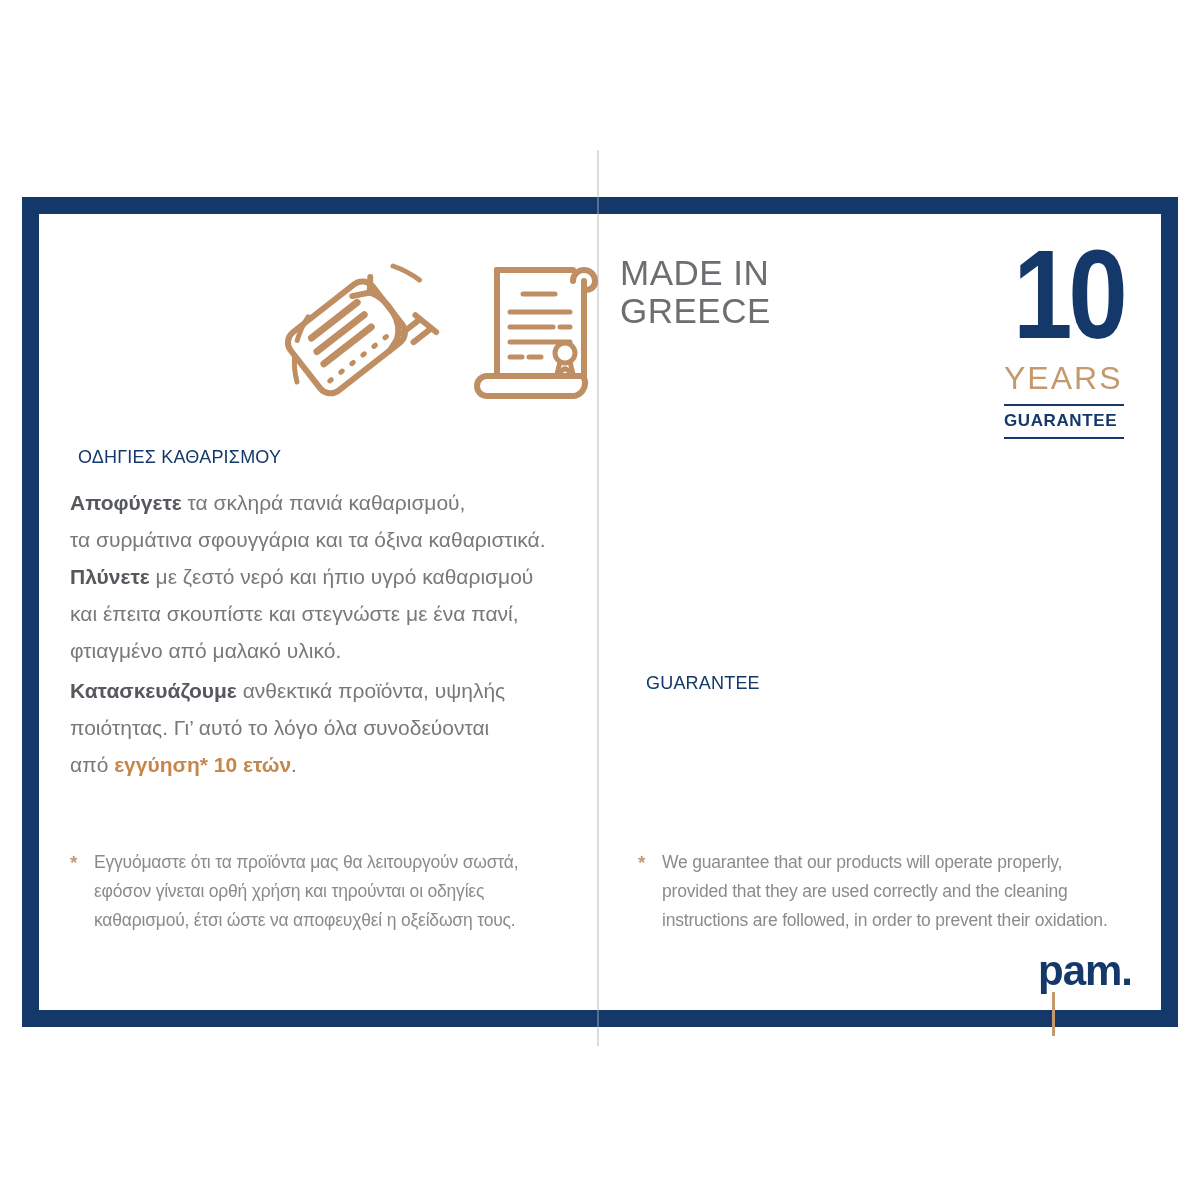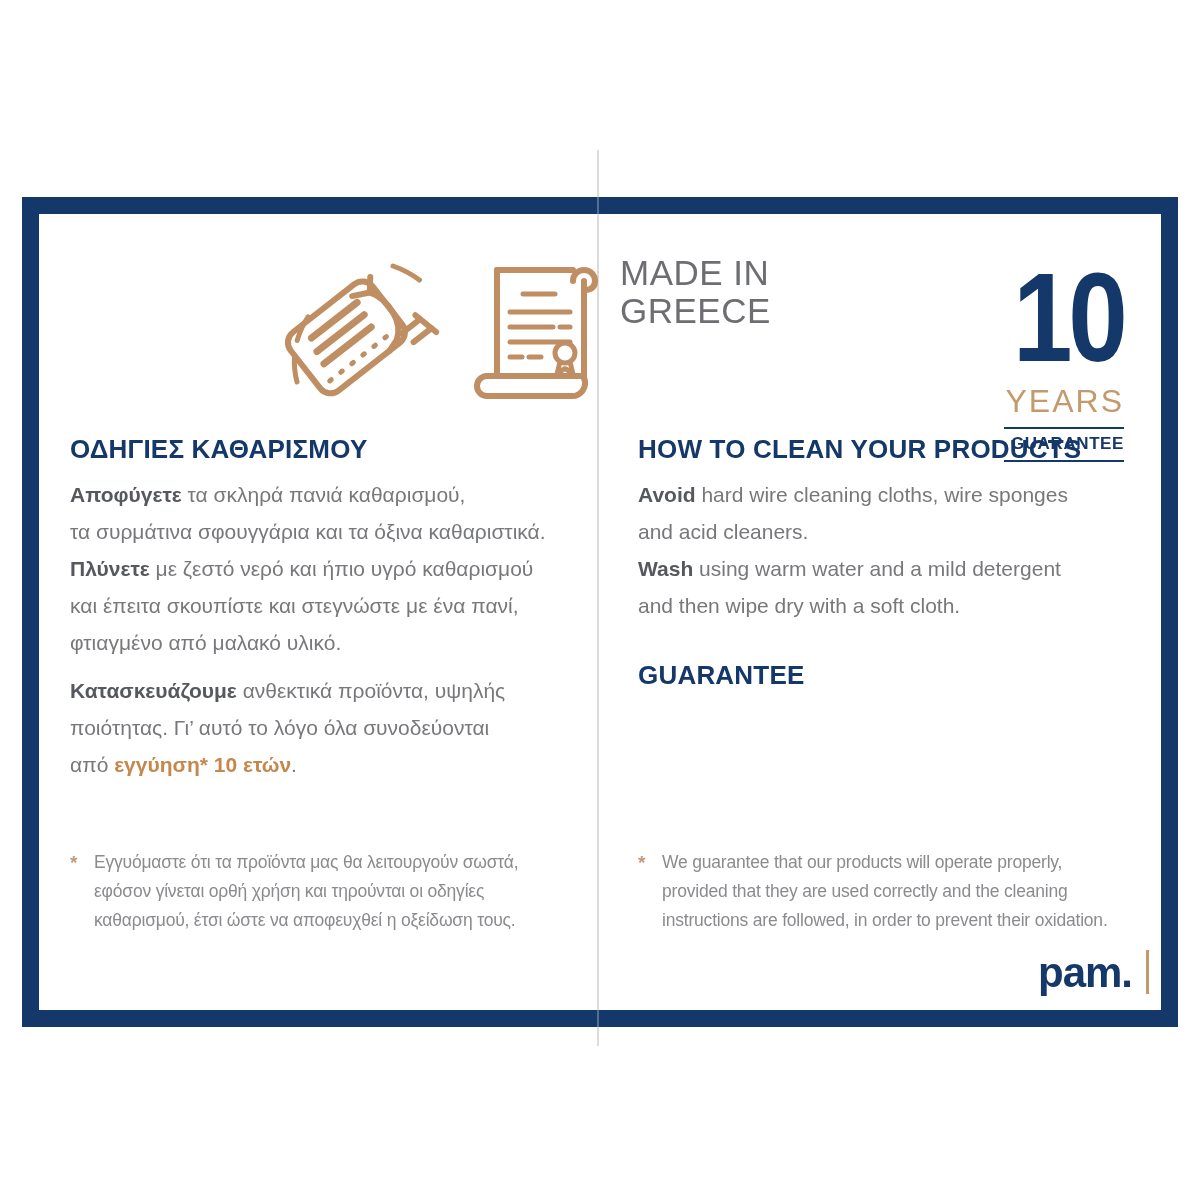--- a/index.html
+++ b/index.html
@@ -28,49 +28,49 @@
   .icons { position:absolute; left:281px; top:250px; display:flex; gap:24px; align-items:flex-start; }
   .icons svg { display:block; }
 
   
   .made-in {
     position:absolute; left:620px; top:254px; color:#6d6e71;
     font-size:35px; line-height:38px; letter-spacing:0.5px; white-space:pre;
   }
 
   
-  .badge { position:absolute; left:1004px; top:268px; width:120px; text-align:right; color:#14386a; }
+  .badge { position:absolute; left:1004px; top:245px; width:120px; text-align:left; color:#14386a; }
   .badge .num {
     display:block; font-size:126px; font-weight:bold; line-height:0.8;
     letter-spacing:-5px; transform:scaleX(0.85); transform-origin:50% 0;
   }
   .badge .years { display:block; margin-top:14px; font-size:32px; letter-spacing:2px; color:#c49a6c; }
   .badge .rule { border:0; border-top:2px solid #14386a; margin:7px 0 5px; }
   .badge .guar { display:block; font-size:17px; font-weight:bold; letter-spacing:0.6px; }
   .badge .rule.bottom { margin-top:6px; }
 
   
   .sec { position:absolute; }
   .sec.left-col { left:70px; }
   .sec.right-col { left:638px; }
   .sec.row-clean { top:434px; }
   .sec.row-guar { top:660px; }
   .sec.row-note { top:848px; }
 
-  .heading { margin:0; font-size:26px; font-weight:bold; color:#14386a; letter-spacing:0.2px; line-height:30px; }
+  .heading { margin:8px; font-size:18px; font-weight:normal; color:#14386a; letter-spacing:0.2px; line-height:30px; }
   .body { margin:12px 0 0 0; font-size:21px; line-height:37px; color:#77787b; white-space:pre; }
   .lead { font-weight:bold; color:#55585c; }
   .accent { font-weight:bold; color:#c6874b; }
 
   .footnote { display:flex; color:#8a8b8e; font-size:17.5px; line-height:29px; letter-spacing:-0.2px; }
   .footnote .ast { flex:none; width:24px; color:#c49a7a; font-weight:bold; font-size:19px; }
   .footnote .txt { white-space:pre; }
 
   
-  .logo { position:absolute; left:1038px; top:950px; display:flex; align-items:flex-end; }
+  .logo { position:absolute; left:1038px; top:950px; display:flex; align-items:flex-start;flex-direction:column; }
   .logo .word { font-size:42px; font-weight:bold; color:#14386a; letter-spacing:-1px; line-height:1; }
   .logo .bar { width:3px; height:44px; background:#c49a6c; margin-left:14px; margin-top:0px; }
 </style>
 </head>
 <body>
 
 <div class="frame"></div>
 <div class="fold solid s1"></div>
 <div class="fold faint s2"></div>
 <div class="fold solid s3"></div>
@@ -150,27 +150,20 @@
 από </span><span class="accent">εγγύηση* 10 ετών</span><span>.</span></p>
   </div>
 
   <div class="sec left-col row-note footnote">
     <span class="ast">*</span>
     <span class="txt">Εγγυόμαστε ότι τα προϊόντα μας θα λειτουργούν σωστά,
 εφόσον γίνεται ορθή χρήση και τηρούνται οι οδηγίες
 καθαρισμού, έτσι ώστε να αποφευχθεί η οξείδωση τους.</span>
   </div>
 
-  <div class="sec right-col row-clean">
-    <h2 class="heading">HOW TO CLEAN YOUR PRODUCTS</h2>
-    <p class="body"><span class="lead">Avoid</span><span> hard wire cleaning cloths, wire sponges
-and acid cleaners.
-</span><span class="lead">Wash</span><span> using warm water and a mild detergent
-and then wipe dry with a soft cloth.</span></p>
-  </div>
 
   <div class="sec right-col row-guar">
     <h2 class="heading">GUARANTEE</h2>
   </div>
 
   <div class="sec right-col row-note footnote">
     <span class="ast">*</span>
     <span class="txt">We guarantee that our products will operate properly,
 provided that they are used correctly and the cleaning
 instructions are followed, in order to prevent their oxidation.</span>

